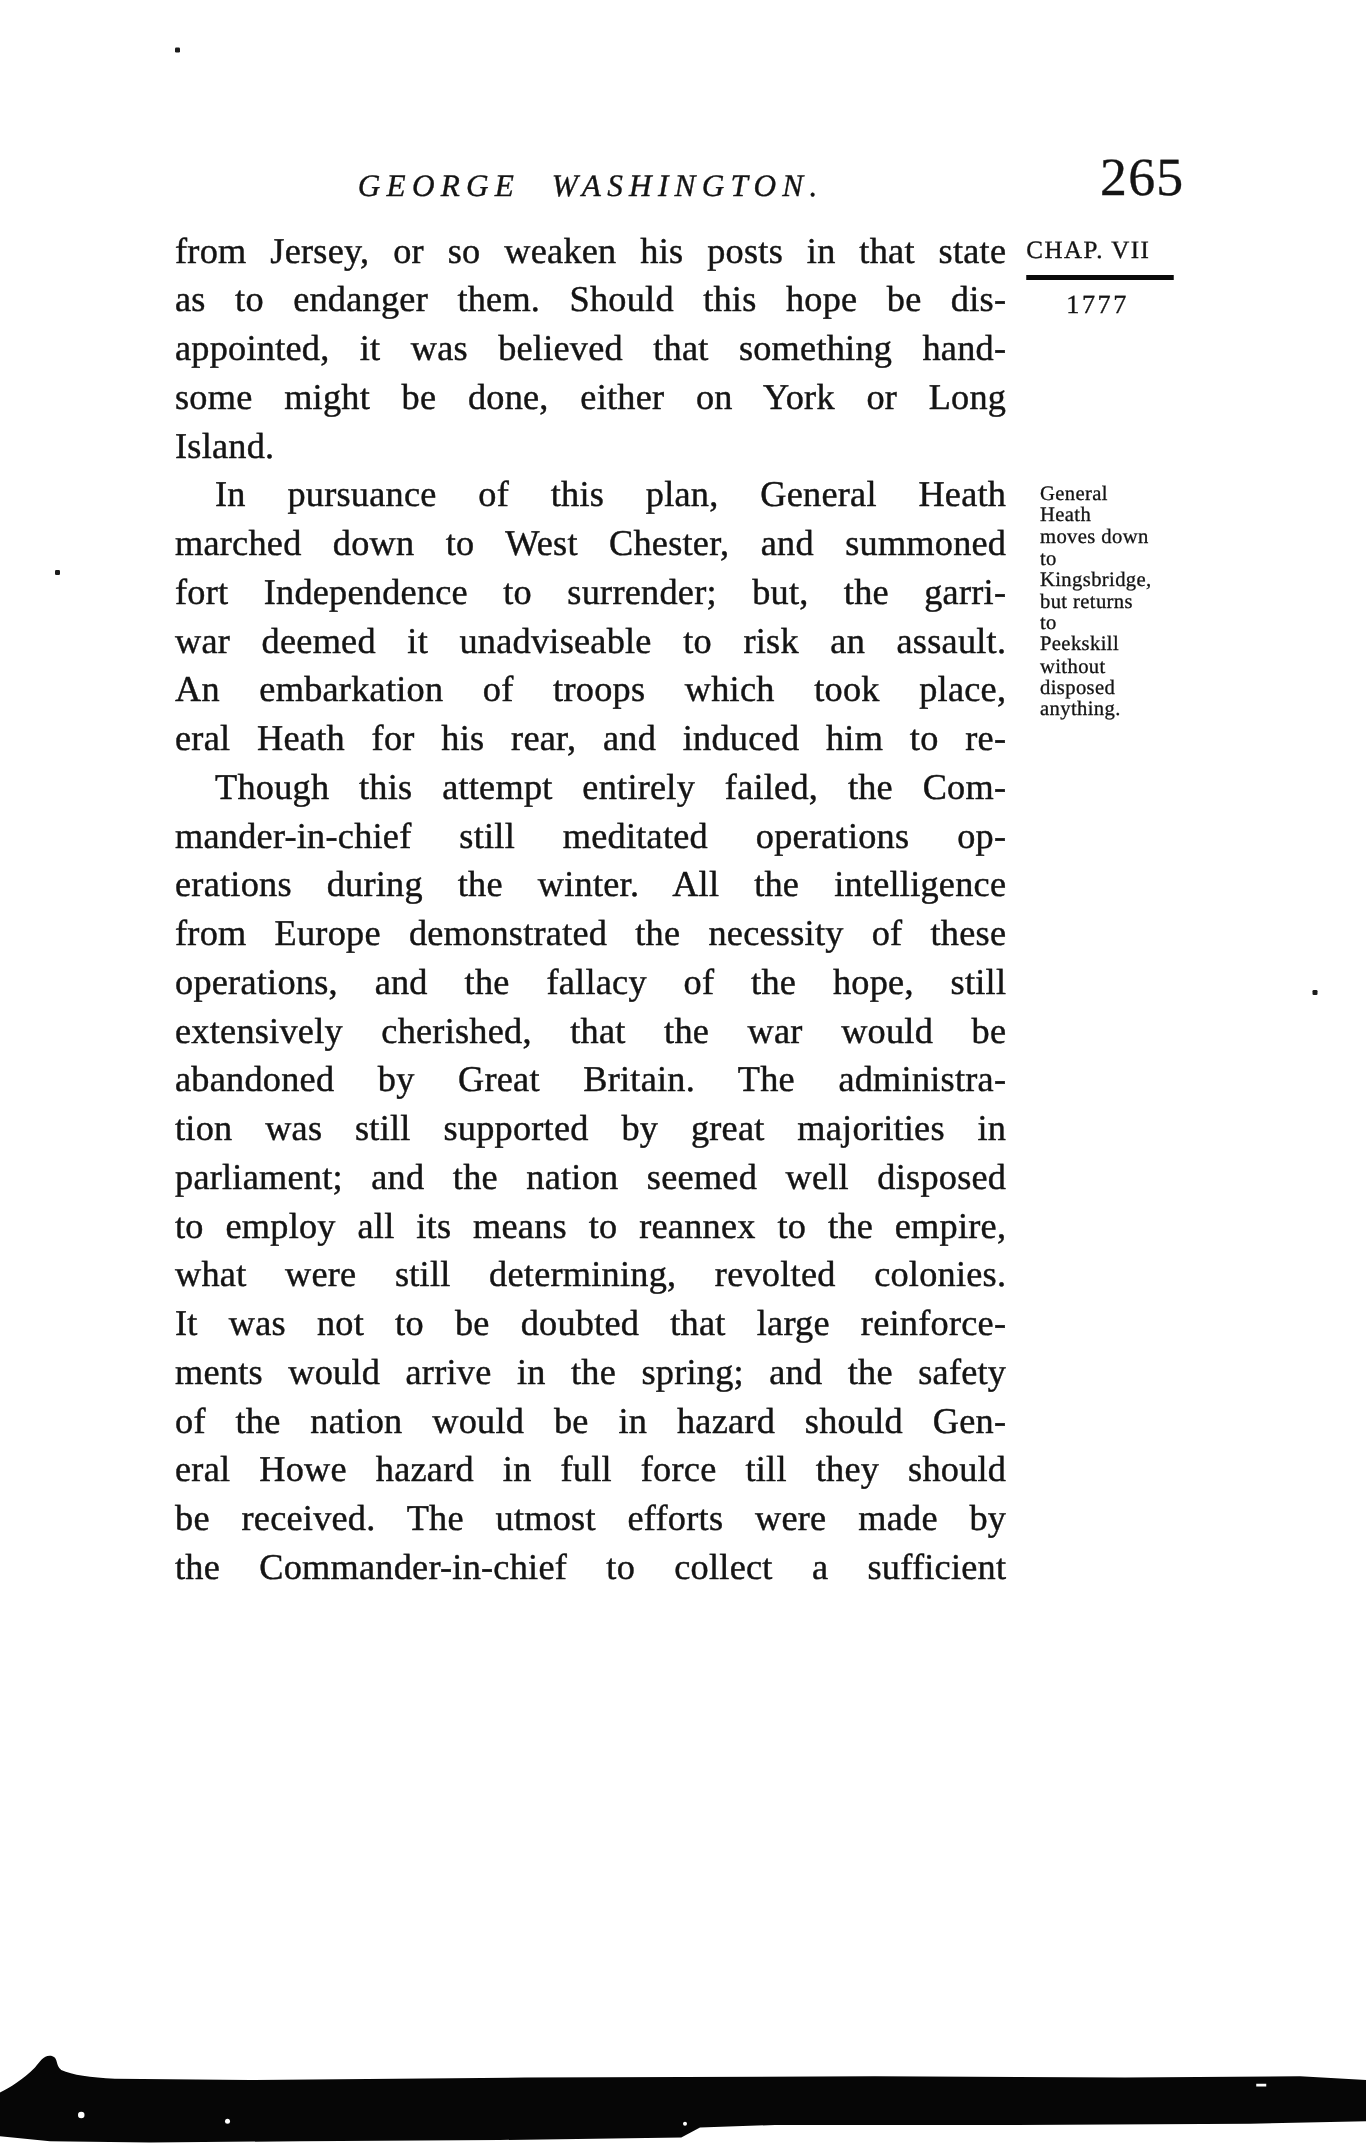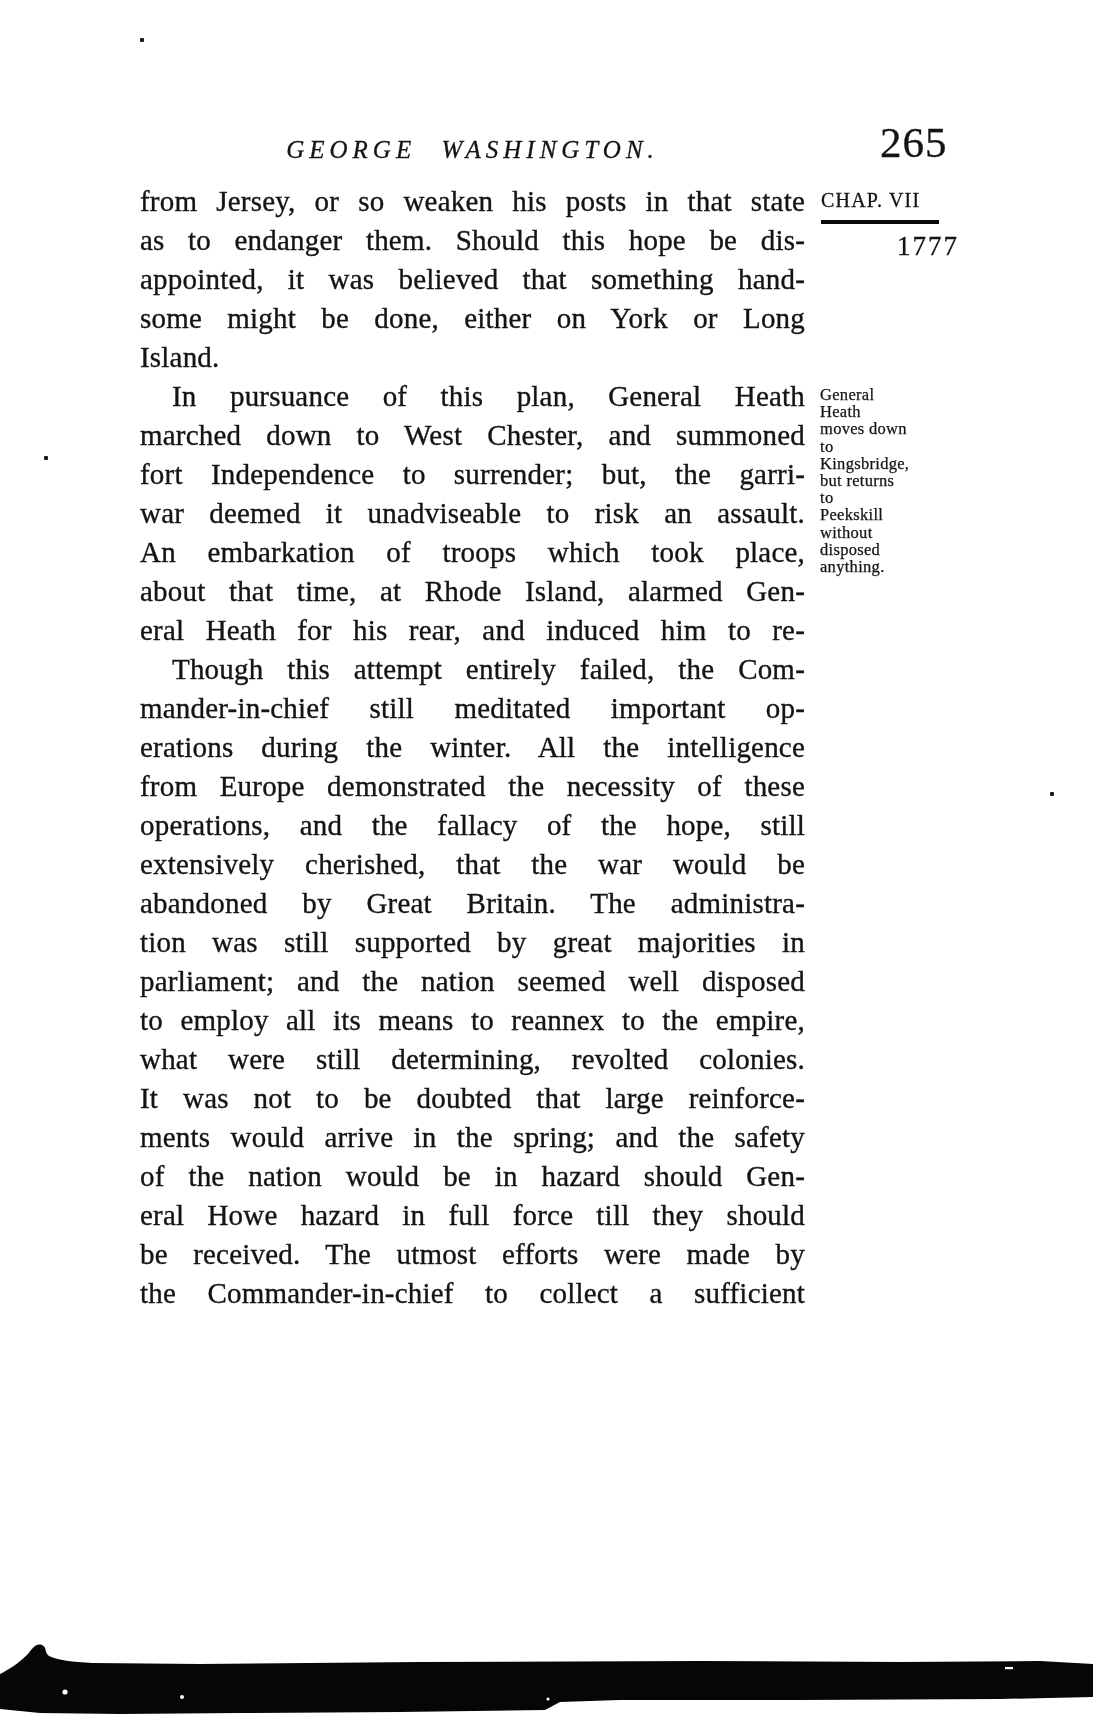--- a/index.html
+++ b/index.html
@@ -35,22 +35,22 @@
     letter-spacing: 1.2px;
     white-space: nowrap;
     -webkit-text-stroke: 0.3px #141414;
   }
   .chapter-rule {
     left: 821px; top: 220px;
     width: 118px; height: 4px;
     background: #0a0a0a;
   }
   .year-label {
-    left: 897px; top: 231px;
-    font-size: 27px;
+    left: 853px; top: 231px;
+    font-size: 21px;
     letter-spacing: 2px;
     -webkit-text-stroke: 0.3px #141414;
   }
 
   .body-text {
     left: 140px; top: 182px; width: 665px;
     font-size: 29px;
     line-height: 39px;
     letter-spacing: 0.2px;
     -webkit-text-stroke: 0.35px #141414;
@@ -65,21 +65,21 @@
   .text-line.indent { text-indent: 32px; }
   .text-line.parend { text-align-last: left; }
 
   .margin-note {
     left: 820px; top: 386px; width: 130px;
     font-size: 16.5px;
     line-height: 17.2px;
     letter-spacing: 0.3px;
     -webkit-text-stroke: 0.25px #141414;
   }
-  .margin-note-line { white-space: nowrap; }
+  .margin-note-line { white-space: nowrap; margin-left: 12px; }
 
   .scan-band { left: 0; top: 1640px; width: 1093px; height: 79px; }
 
   .speck {
     width: 4px; height: 4px;
     background: #1c1c1c;
     border-radius: 1px;
   }
   .speck-1 { left: 140px; top: 38px; }
   .speck-2 { left: 44px; top: 456px; }
@@ -99,24 +99,23 @@
   <div class="text-line">from Jersey, or so weaken his posts in that state</div>
   <div class="text-line">as to endanger them.  Should this hope be dis-</div>
   <div class="text-line">appointed, it was believed that something hand-</div>
   <div class="text-line">some might be done, either on York or Long</div>
   <div class="text-line parend">Island.</div>
   <div class="text-line indent">In pursuance of this plan, General Heath</div>
   <div class="text-line">marched down to West Chester, and summoned</div>
   <div class="text-line">fort Independence to surrender; but, the garri-</div>
   <div class="text-line">war deemed it unadviseable to risk an assault.</div>
   <div class="text-line">An embarkation of troops which took place,</div>
-  <div class="text-line">about that time, at Rhode Island, alarmed Gen-</div>
   <div class="text-line">eral Heath for his rear, and induced him to re-</div>
   <div class="text-line indent">Though this attempt entirely failed, the Com-</div>
-  <div class="text-line">mander-in-chief still meditated important op-</div>
+  <div class="text-line">mander-in-chief still meditated operations op-</div>
   <div class="text-line">erations during the winter.  All the intelligence</div>
   <div class="text-line">from Europe demonstrated the necessity of these</div>
   <div class="text-line">operations, and the fallacy of the hope, still</div>
   <div class="text-line">extensively cherished, that the war would be</div>
   <div class="text-line">abandoned by Great Britain.  The administra-</div>
   <div class="text-line">tion was still supported by great majorities in</div>
   <div class="text-line">parliament; and the nation seemed well disposed</div>
   <div class="text-line">to employ all its means to reannex to the empire,</div>
   <div class="text-line">what were still determining, revolted colonies.</div>
   <div class="text-line">It was not to be doubted that large reinforce-</div>

